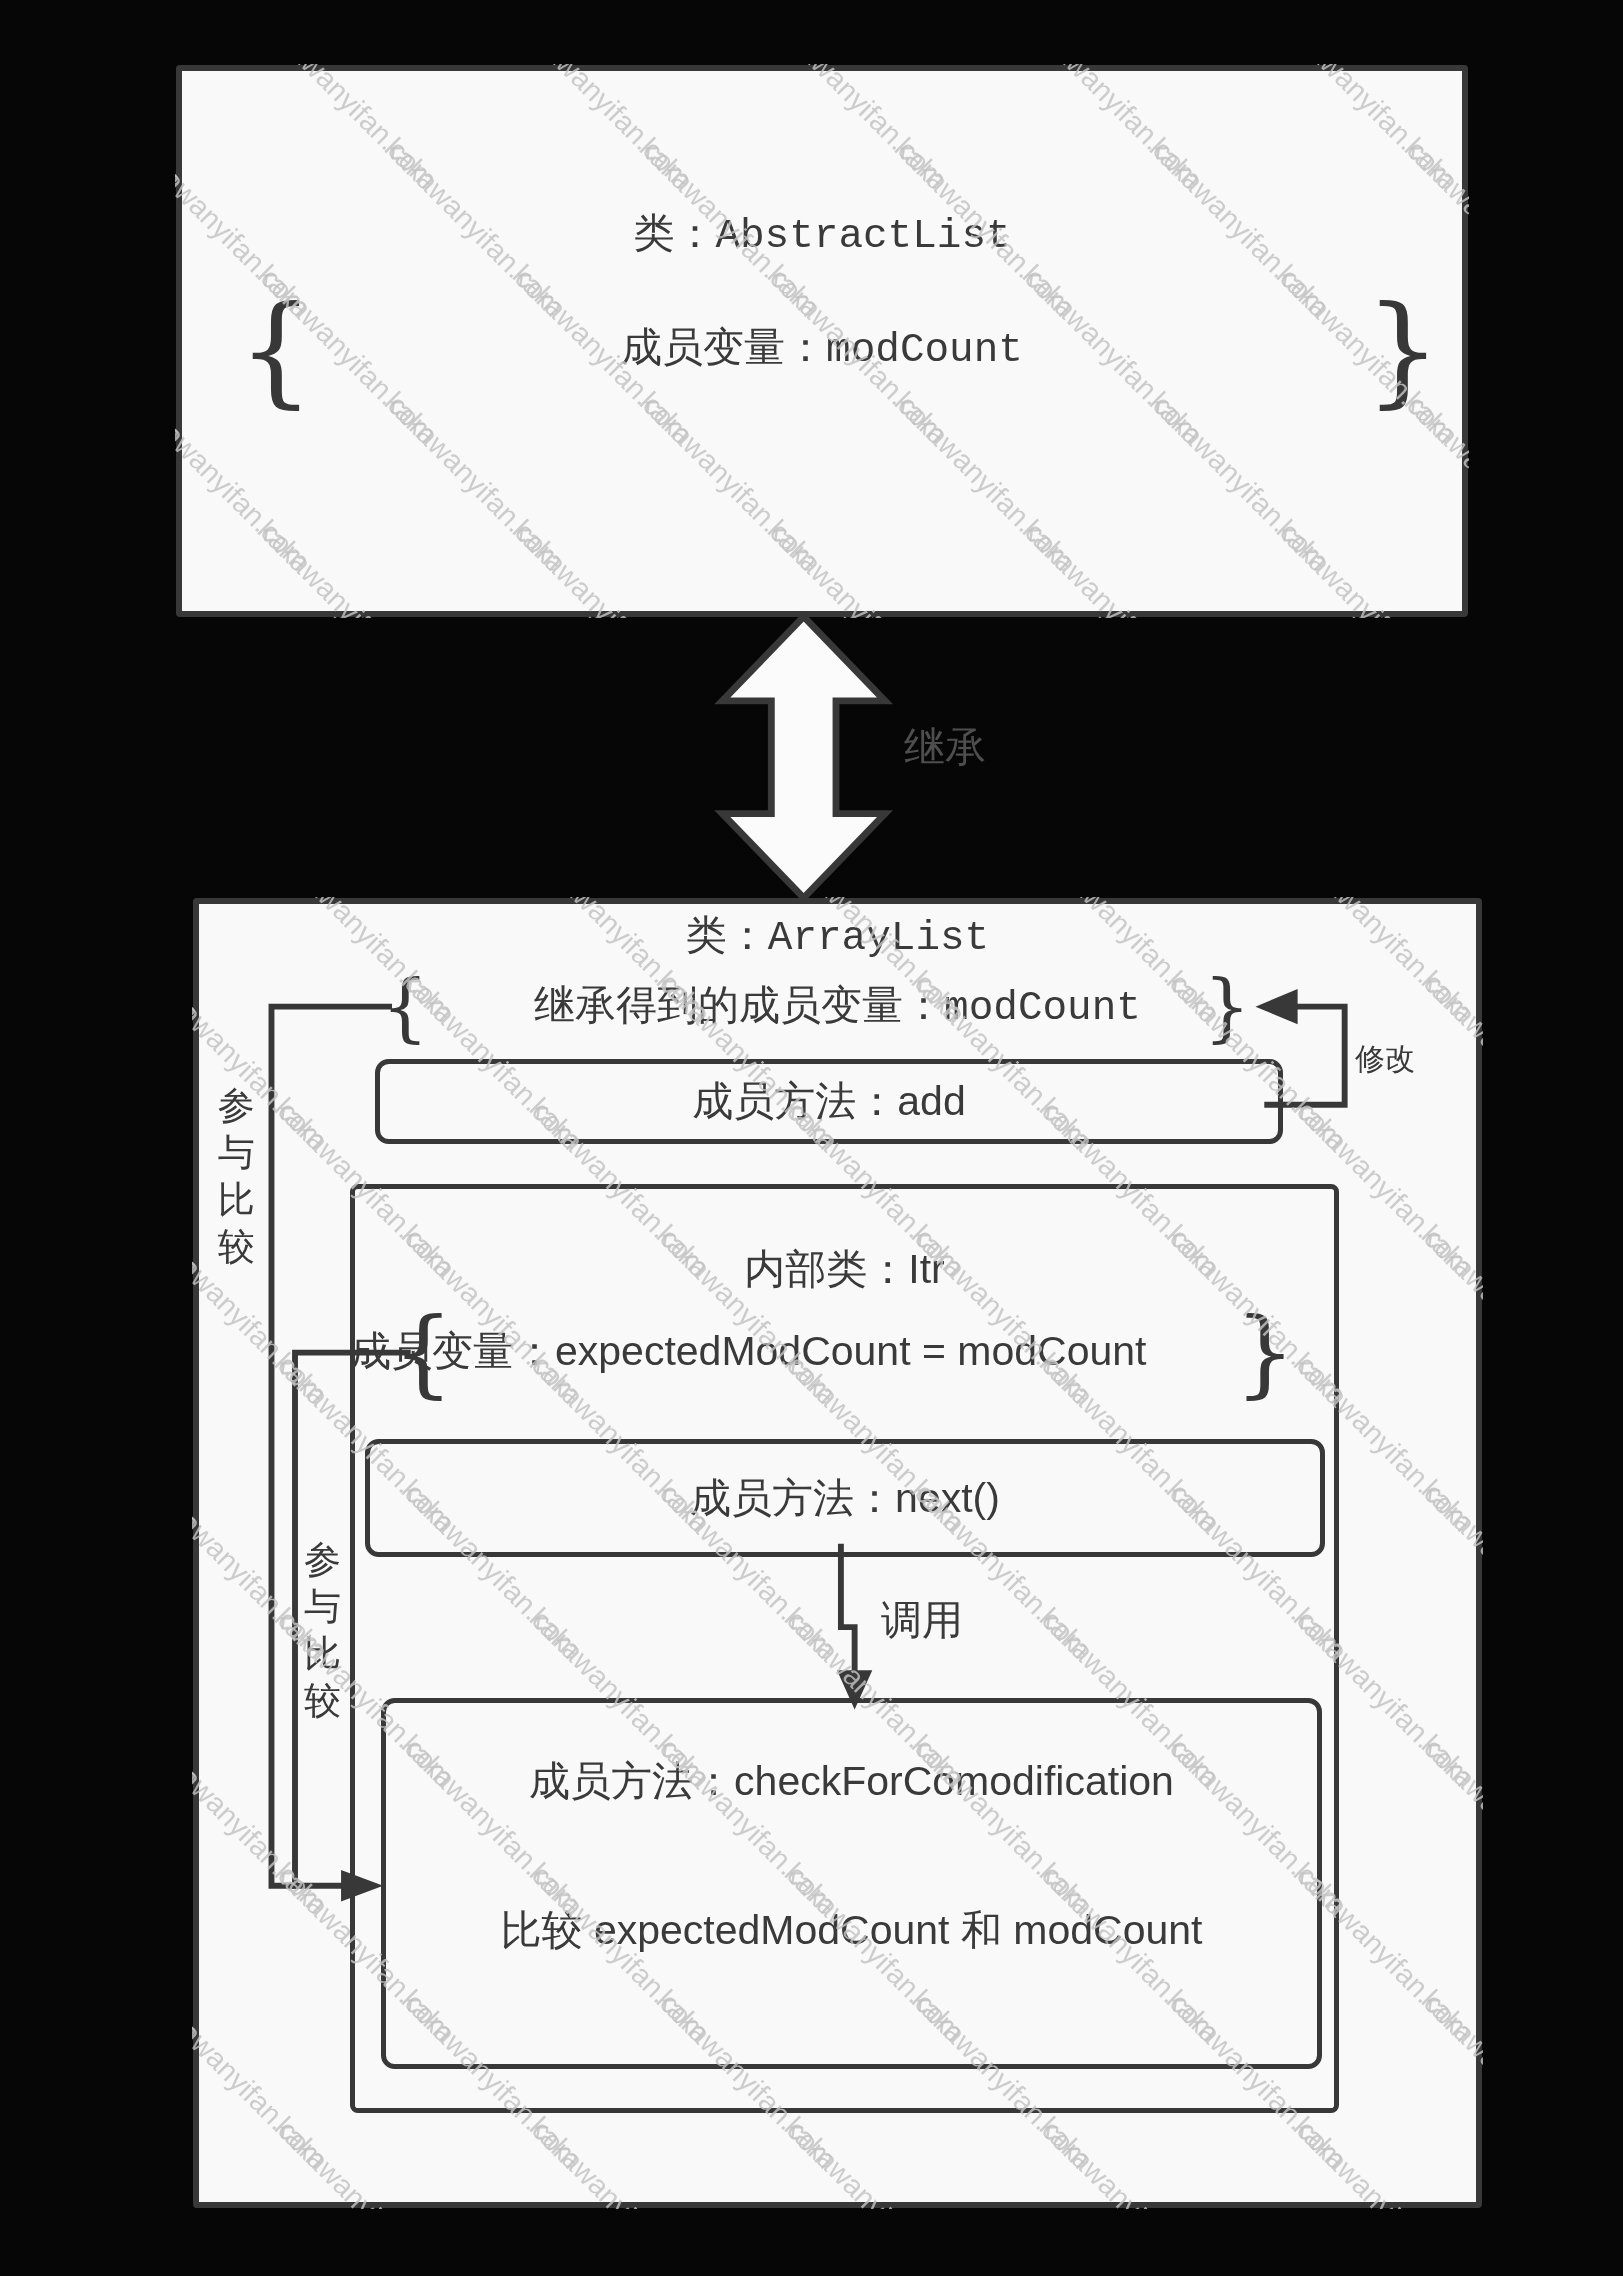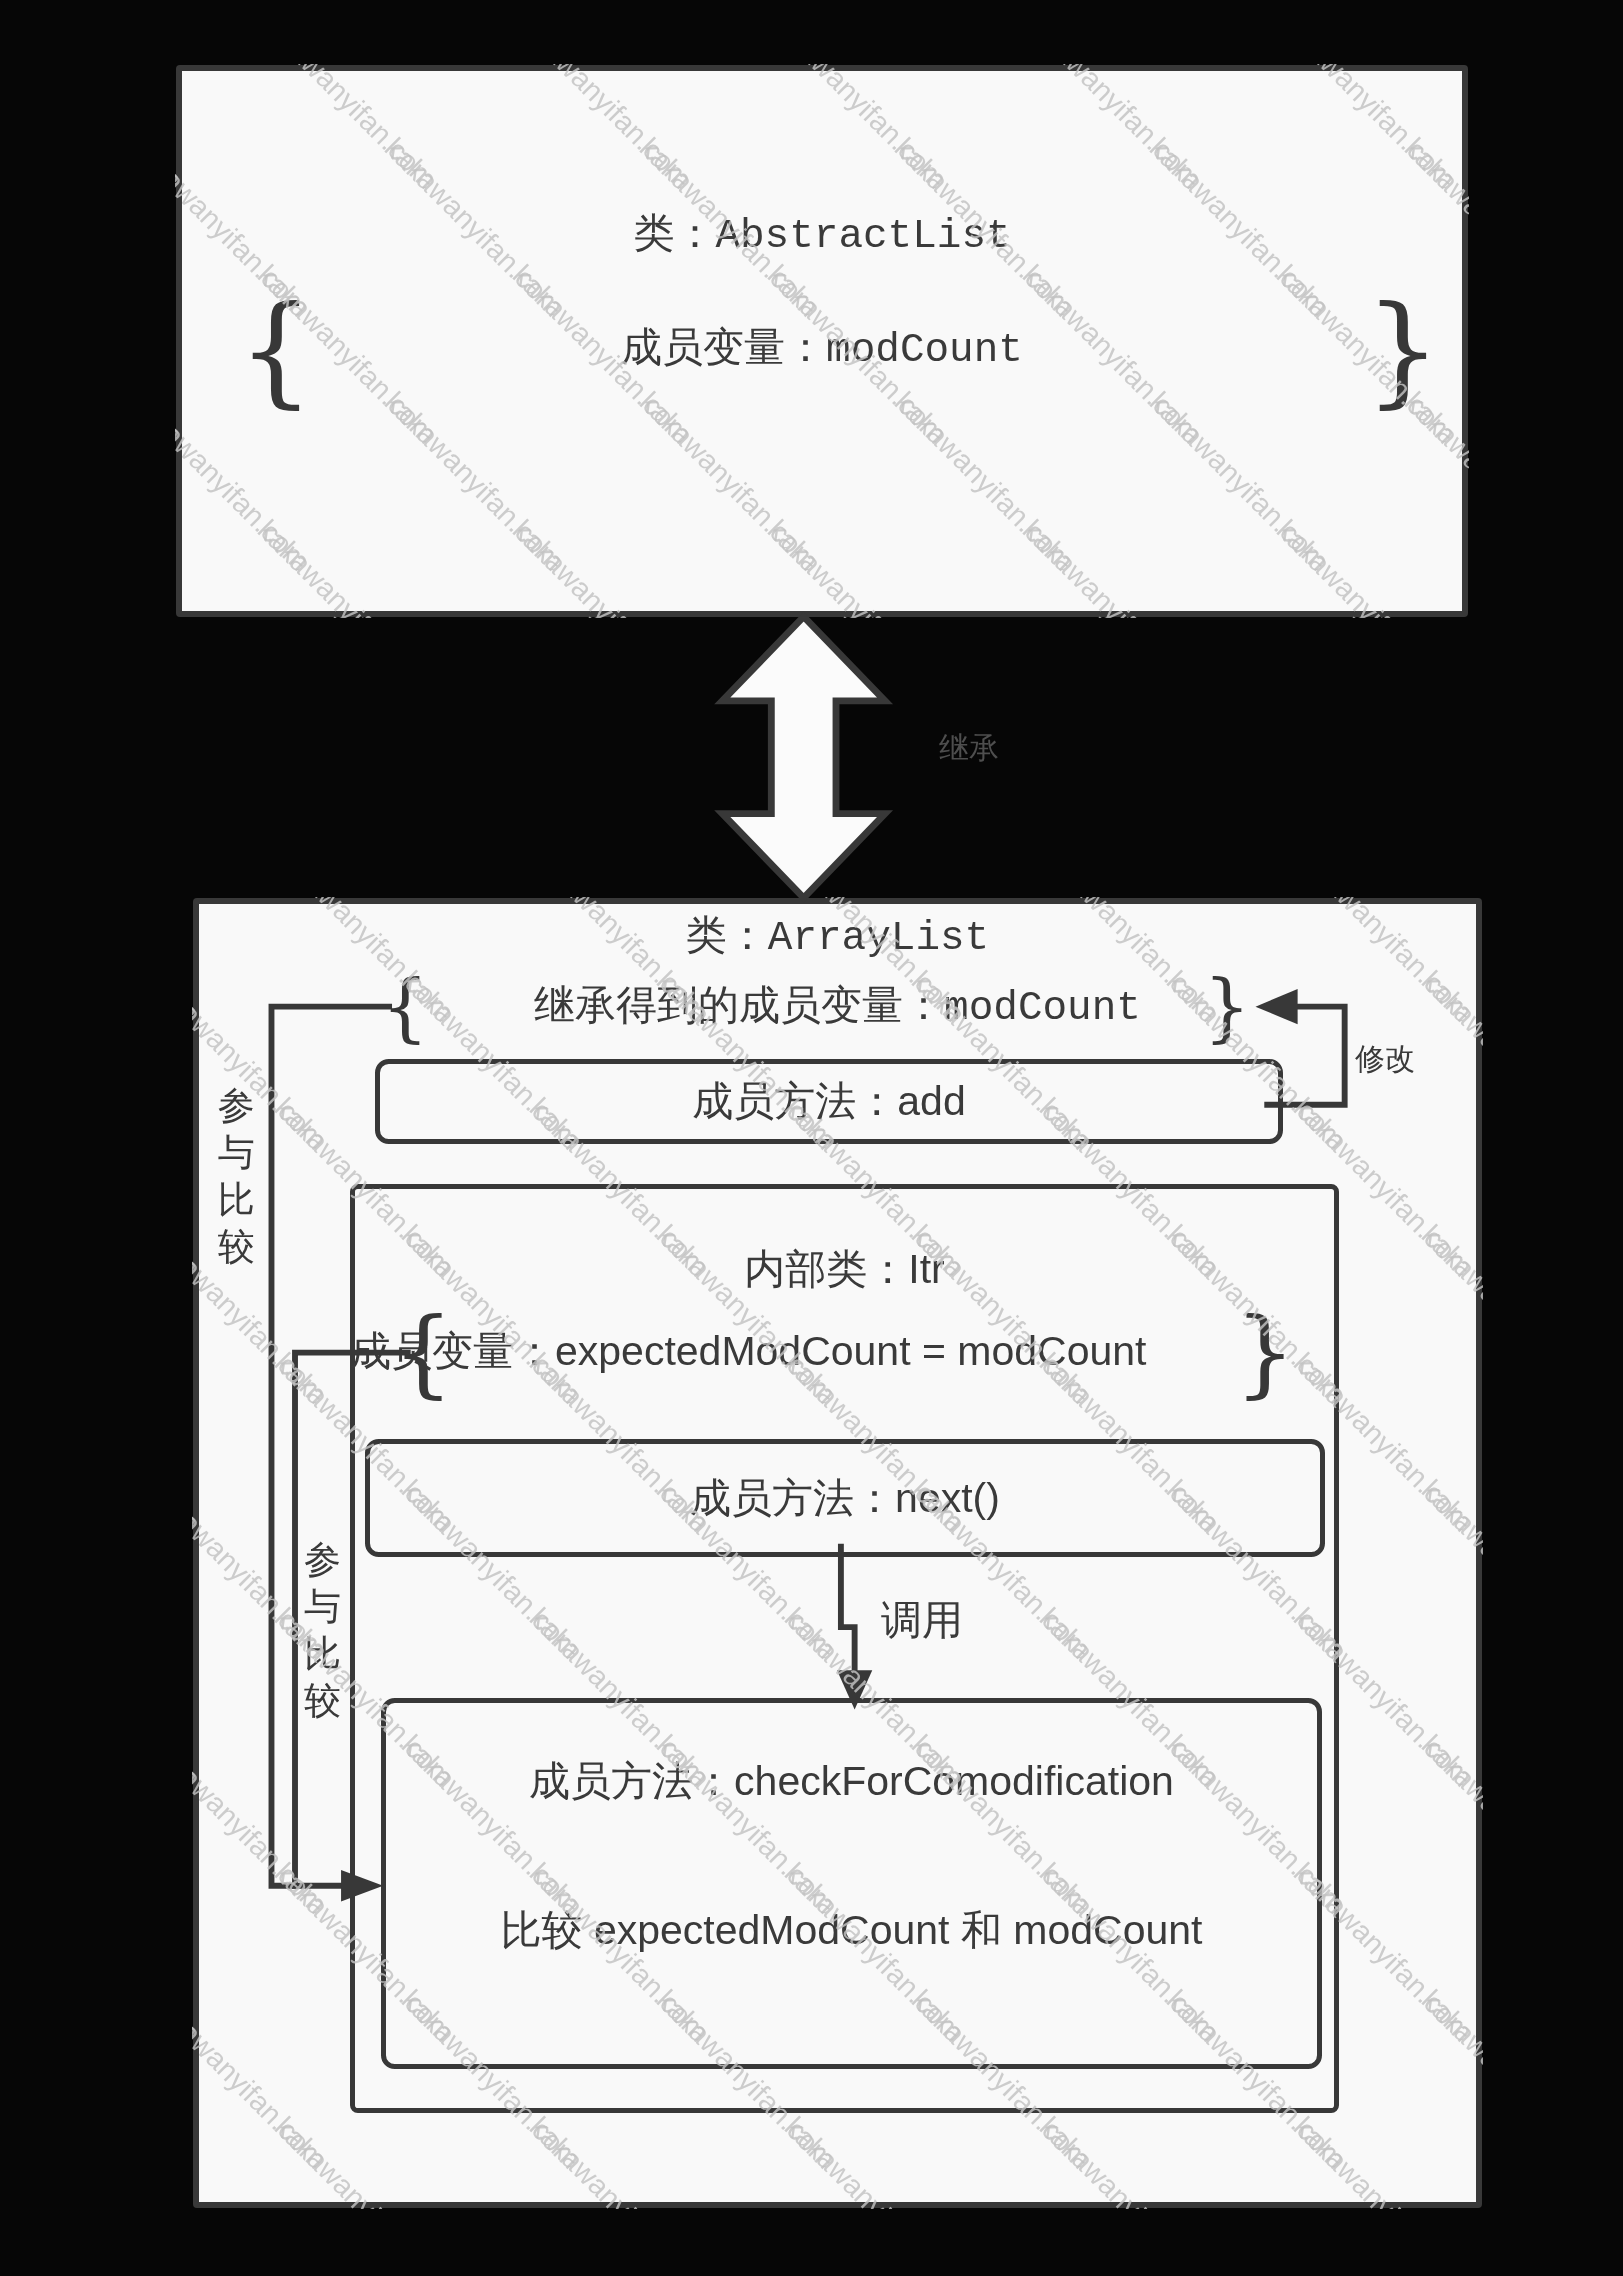--- a/index.html
+++ b/index.html
@@ -24,21 +24,21 @@
     font-family:"DejaVu Serif","Liberation Serif",serif;
     color:#383838;line-height:1;font-weight:400;
   }
   .b-top{font-size:120px;}
   .b-mid{font-size:74px;}
   .b-itr{font-size:96px;}
   .vtext{
     position:absolute;width:43px;font-size:37px;line-height:47px;
     word-break:break-all;text-align:center;
   }
-  .onblack{position:absolute;font-size:30px;line-height:41px;color:#4e4e4e;z-index:3;white-space:nowrap;margin-left:35px;}
+  .onblack{position:absolute;font-size:41px;line-height:41px;color:#4e4e4e;z-index:3;white-space:nowrap;}
   
   [data-watermark]{
     position:absolute;inset:-6.9px;overflow:hidden;pointer-events:none;z-index:5;
   }
   [data-watermark] span{
     position:absolute;transform:rotate(45deg);transform-origin:left top;
     font-size:29px;line-height:29px;color:#c3c3c3;opacity:.82;white-space:nowrap;
     font-family:"Liberation Sans","DejaVu Sans",sans-serif;
   }
   

